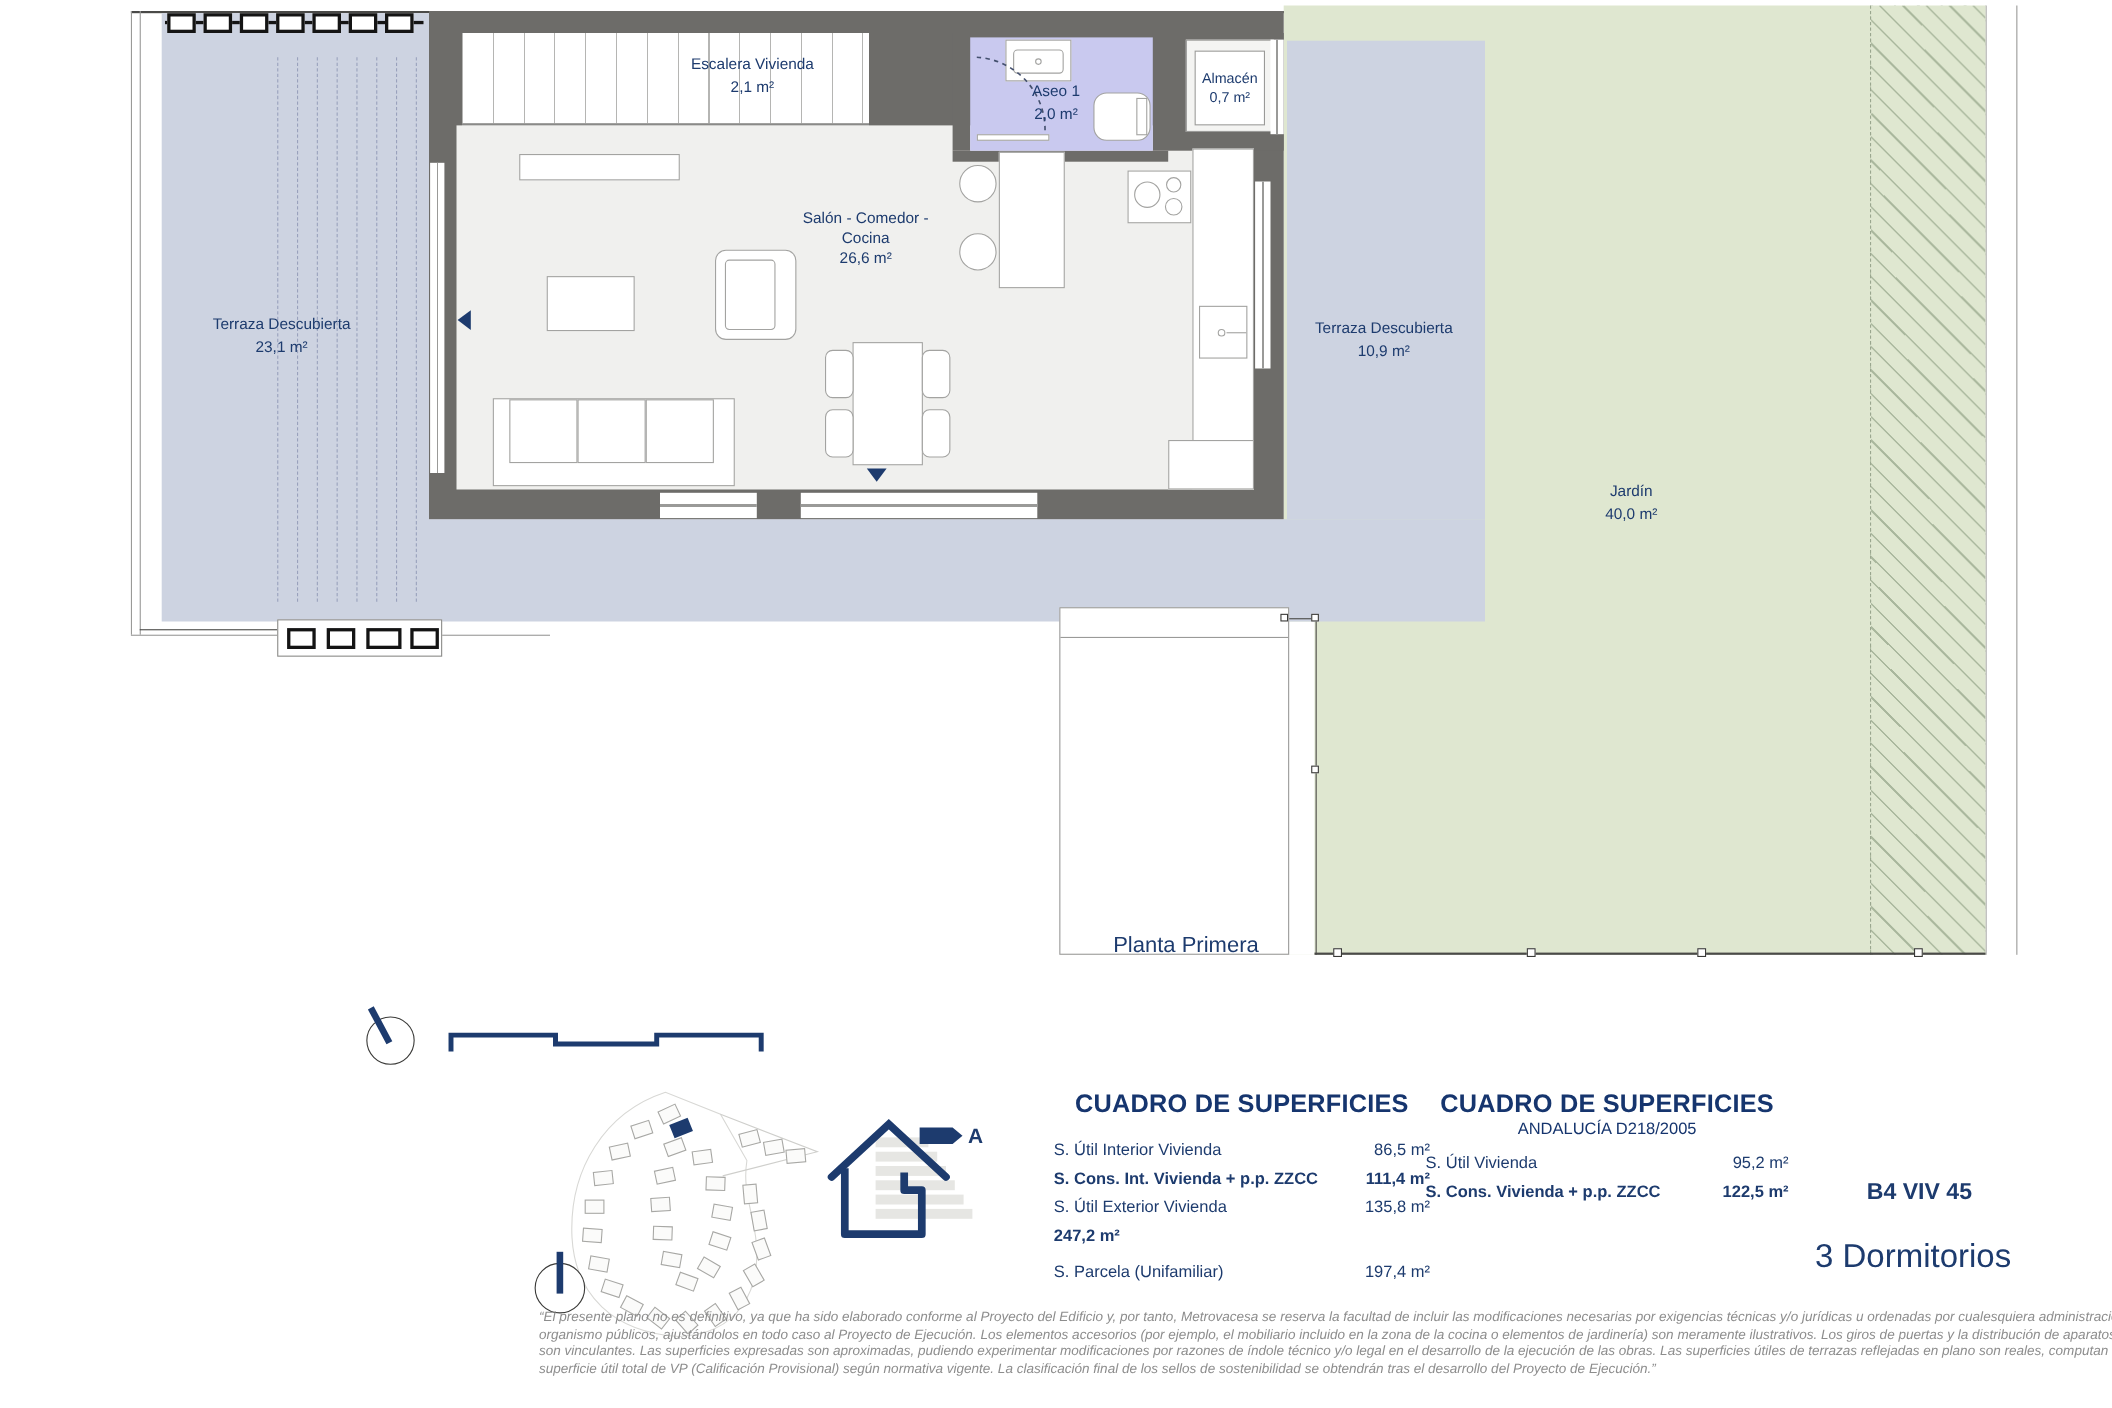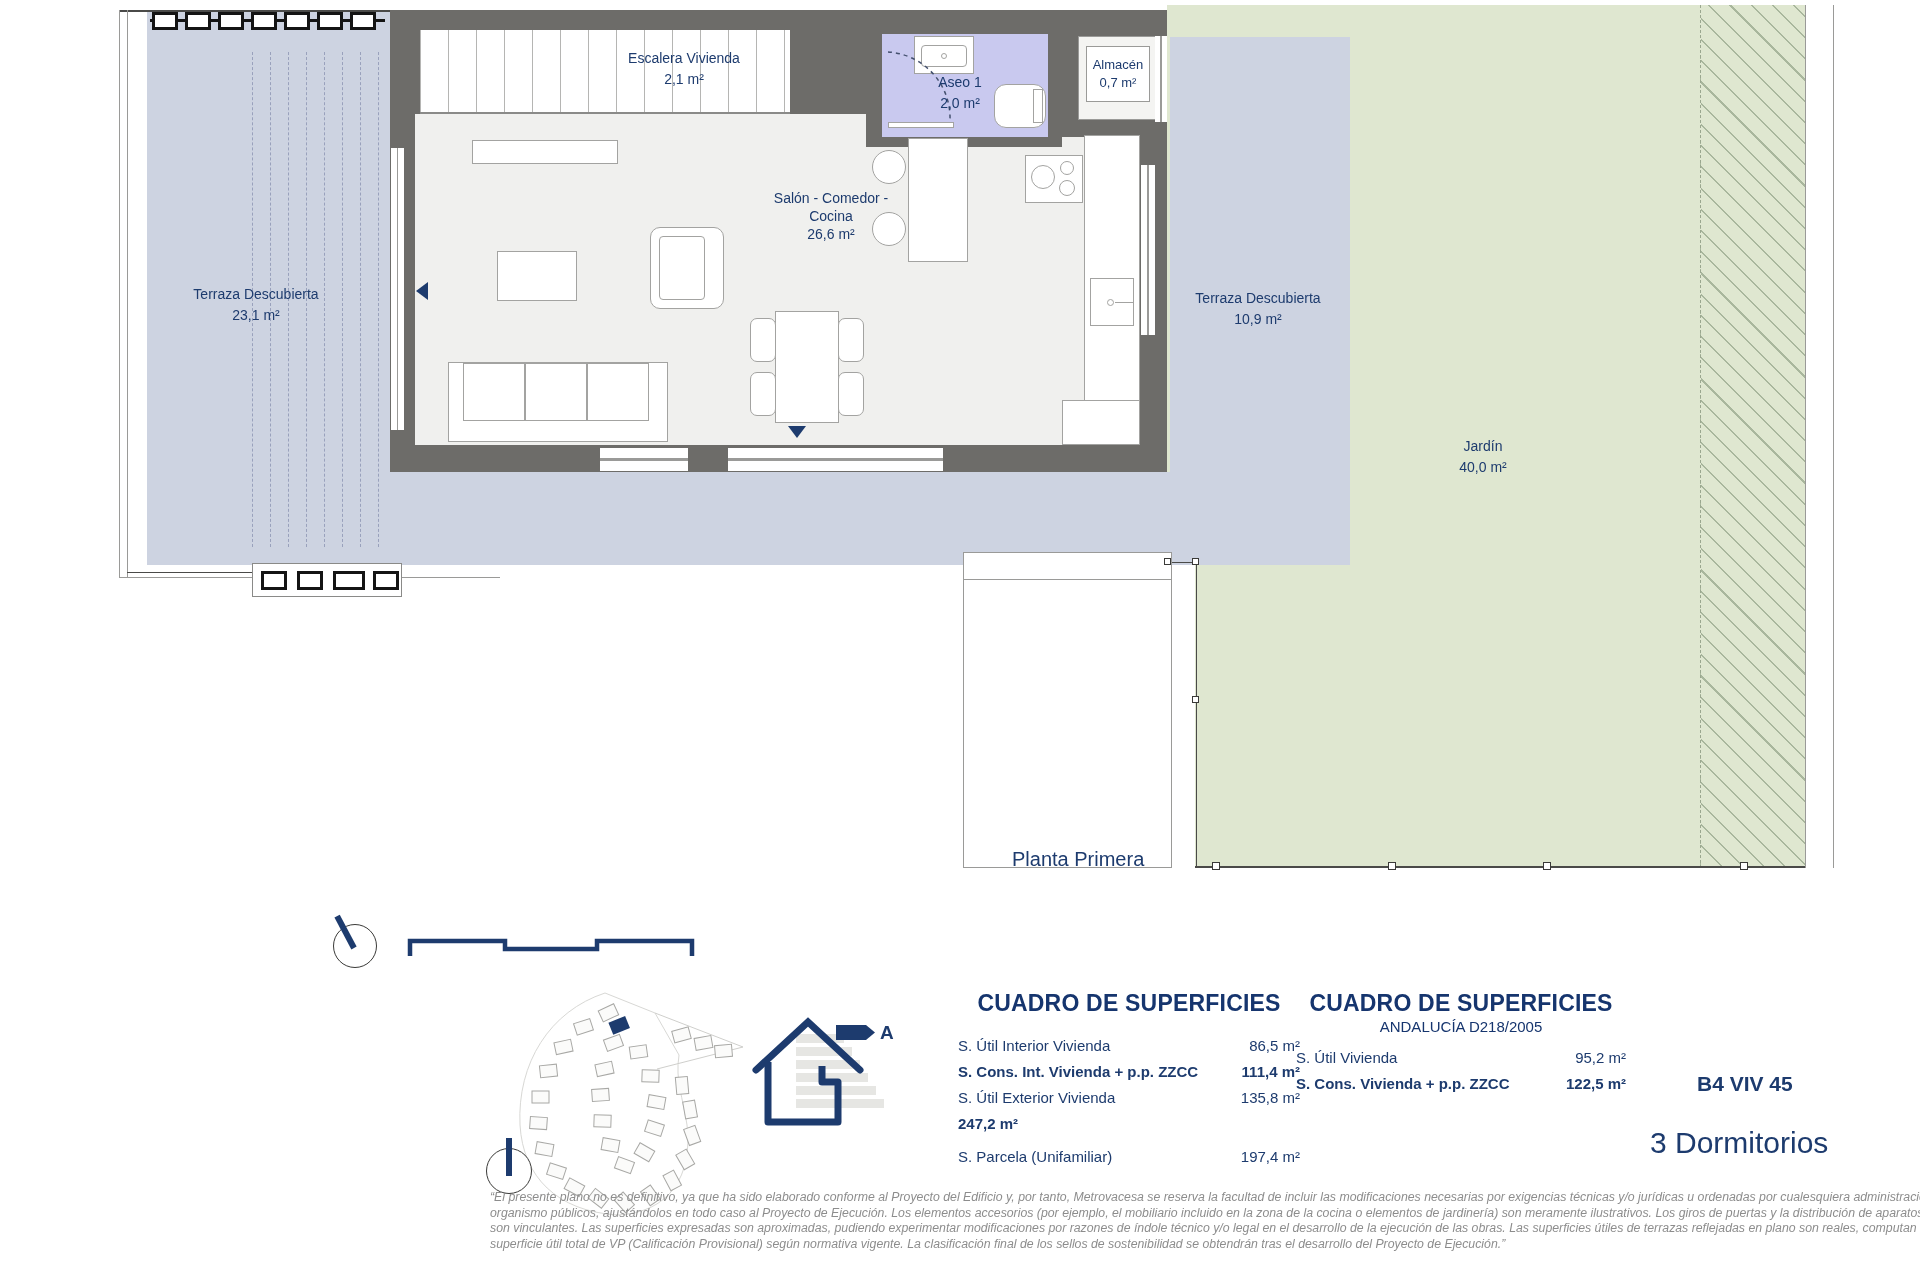--- a/index.html
+++ b/index.html
@@ -110,21 +110,21 @@
 <div class="abs stairs" style="left:420px;top:30px;width:370px;height:84px;"></div>
 <div class="abs stairdash" style="left:700px;top:118px;width:90px;height:9px;"></div>
 <div class="abs floor" style="left:415px;top:114px;width:725px;height:331px;"></div>
 
 <div class="abs wall" style="left:866px;top:30px;width:16px;height:107px;"></div>
 <div class="abs wall" style="left:866px;top:137px;width:196px;height:10px;"></div>
 <div class="abs wall" style="left:1048px;top:30px;width:119px;height:107px;"></div>
 <div class="abs aseo" style="left:882px;top:34px;width:166px;height:103px;"></div>
 
 <div class="abs" style="left:1078px;top:36px;width:80px;height:84px;background:#f4f4f2;border:1px solid #9a9a98;"></div>
-<div class="abs" style="left:1086px;top:46px;width:64px;height:56px;background:#fff;border:1px solid #9a9a98;display:flex;flex-direction:column;align-items:center;justify-content:center;color:#1d3b6e;font-size:13px;line-height:18px;">
+<div class="abs" style="left:1086px;top:46px;width:64px;height:68px;background:#fff;border:1px solid #9a9a98;display:flex;flex-direction:column;align-items:center;justify-content:center;color:#1d3b6e;font-size:13px;line-height:18px;">
   <span>Almacén</span>
   <span>0,7 m²</span>
 </div>
 <div class="abs slitV" style="left:1155px;top:36px;width:12px;height:86px;"></div>
 
 <div class="abs slitV" style="left:391px;top:148px;width:13px;height:282px;"></div>
 <div class="abs slitV" style="left:1141px;top:165px;width:14px;height:170px;"></div>
 <div class="abs slitH" style="left:600px;top:448px;width:88px;height:23px;"></div>
 <div class="abs slitH" style="left:728px;top:448px;width:215px;height:23px;"></div>
 <div class="abs triL" style="left:416px;top:282px;"></div>
@@ -182,21 +182,21 @@
 <div class="abs marker" style="left:1164px;top:558px;width:7px;height:7px;"></div>
 
 <div class="lbl" style="left:684px;top:48px;">
   <div>Escalera Vivienda</div>
     <div>2,1 m²</div>
 </div>
 <div class="lbl" style="left:960px;top:72px;">
   <div>Aseo 1</div>
     <div>2,0 m²</div>
 </div>
-<div class="lbl" style="left:787px;top:188px;margin-left:44px;">
+<div class="lbl" style="left:787px;top:188px;">
   <div>Salón - Comedor -</div>
   <div style="margin-top:-3px;">Cocina</div>
   <div style="margin-top:-3px;">26,6 m²</div>
 </div>
 <div class="lbl" style="left:256px;top:284px;">
   <div>Terraza Descubierta</div>
     <div>23,1 m²</div>
 </div>
 <div class="lbl" style="left:1258px;top:288px;">
   <div>Terraza Descubierta</div>

